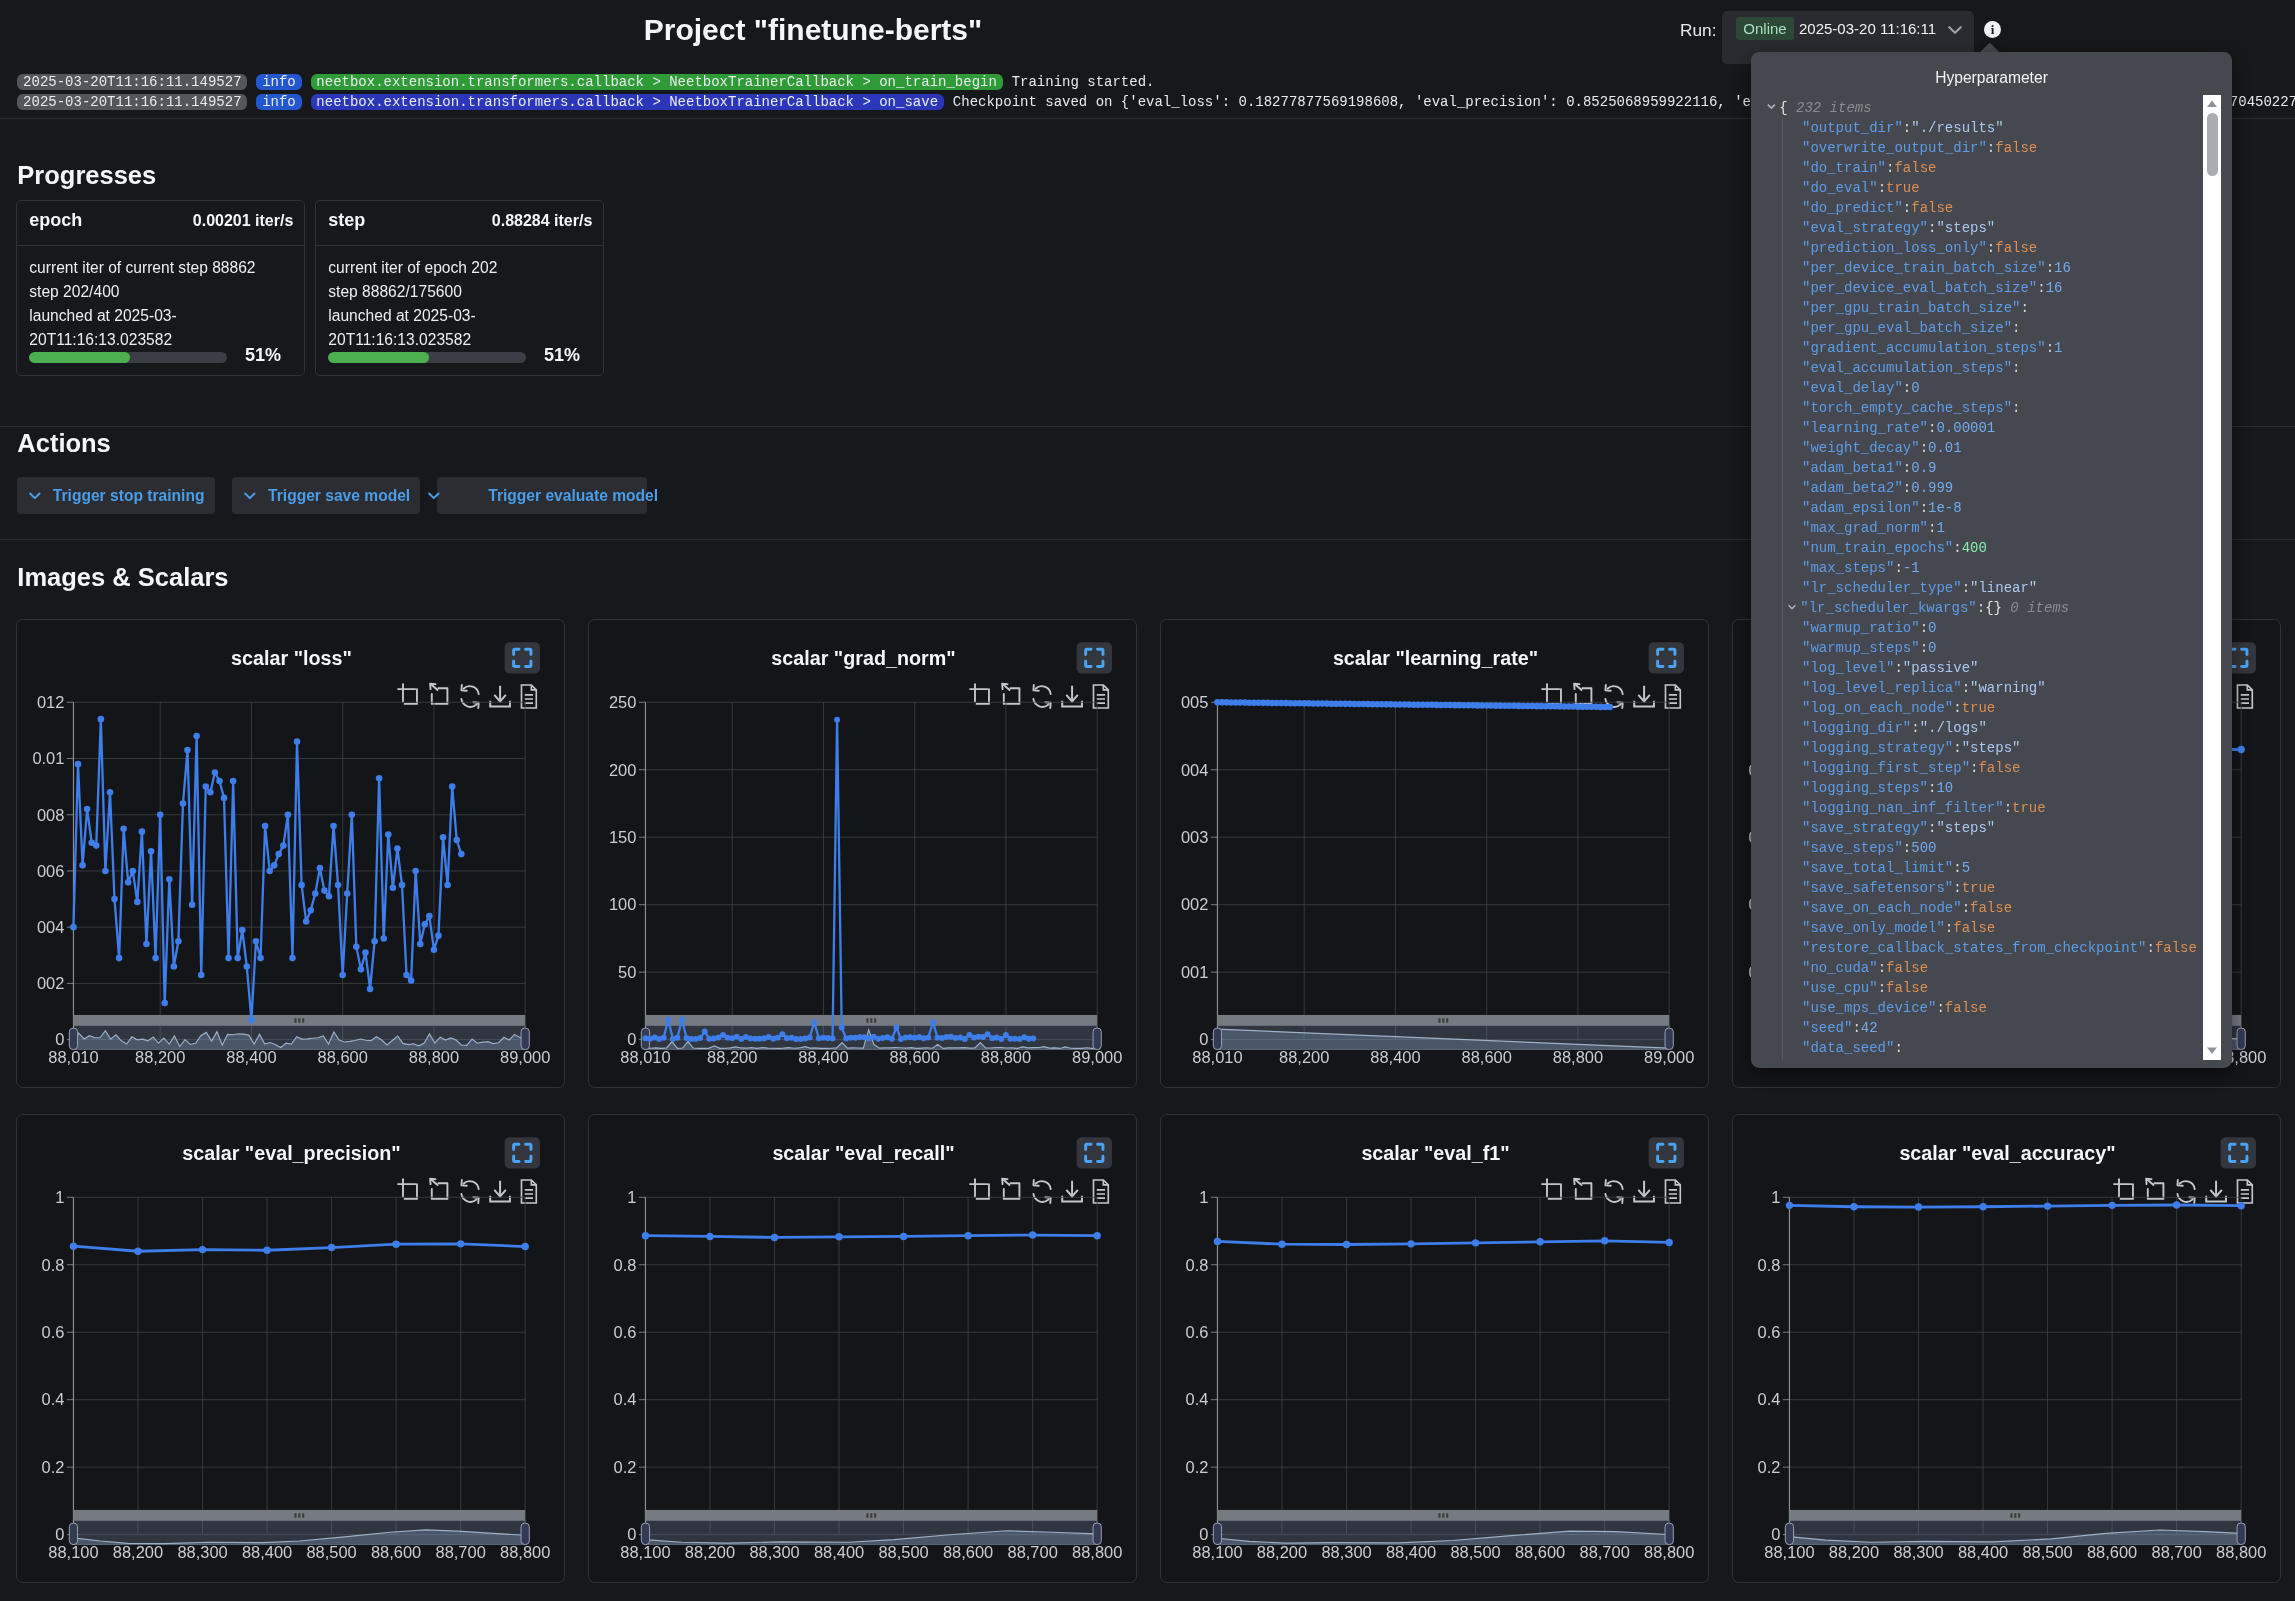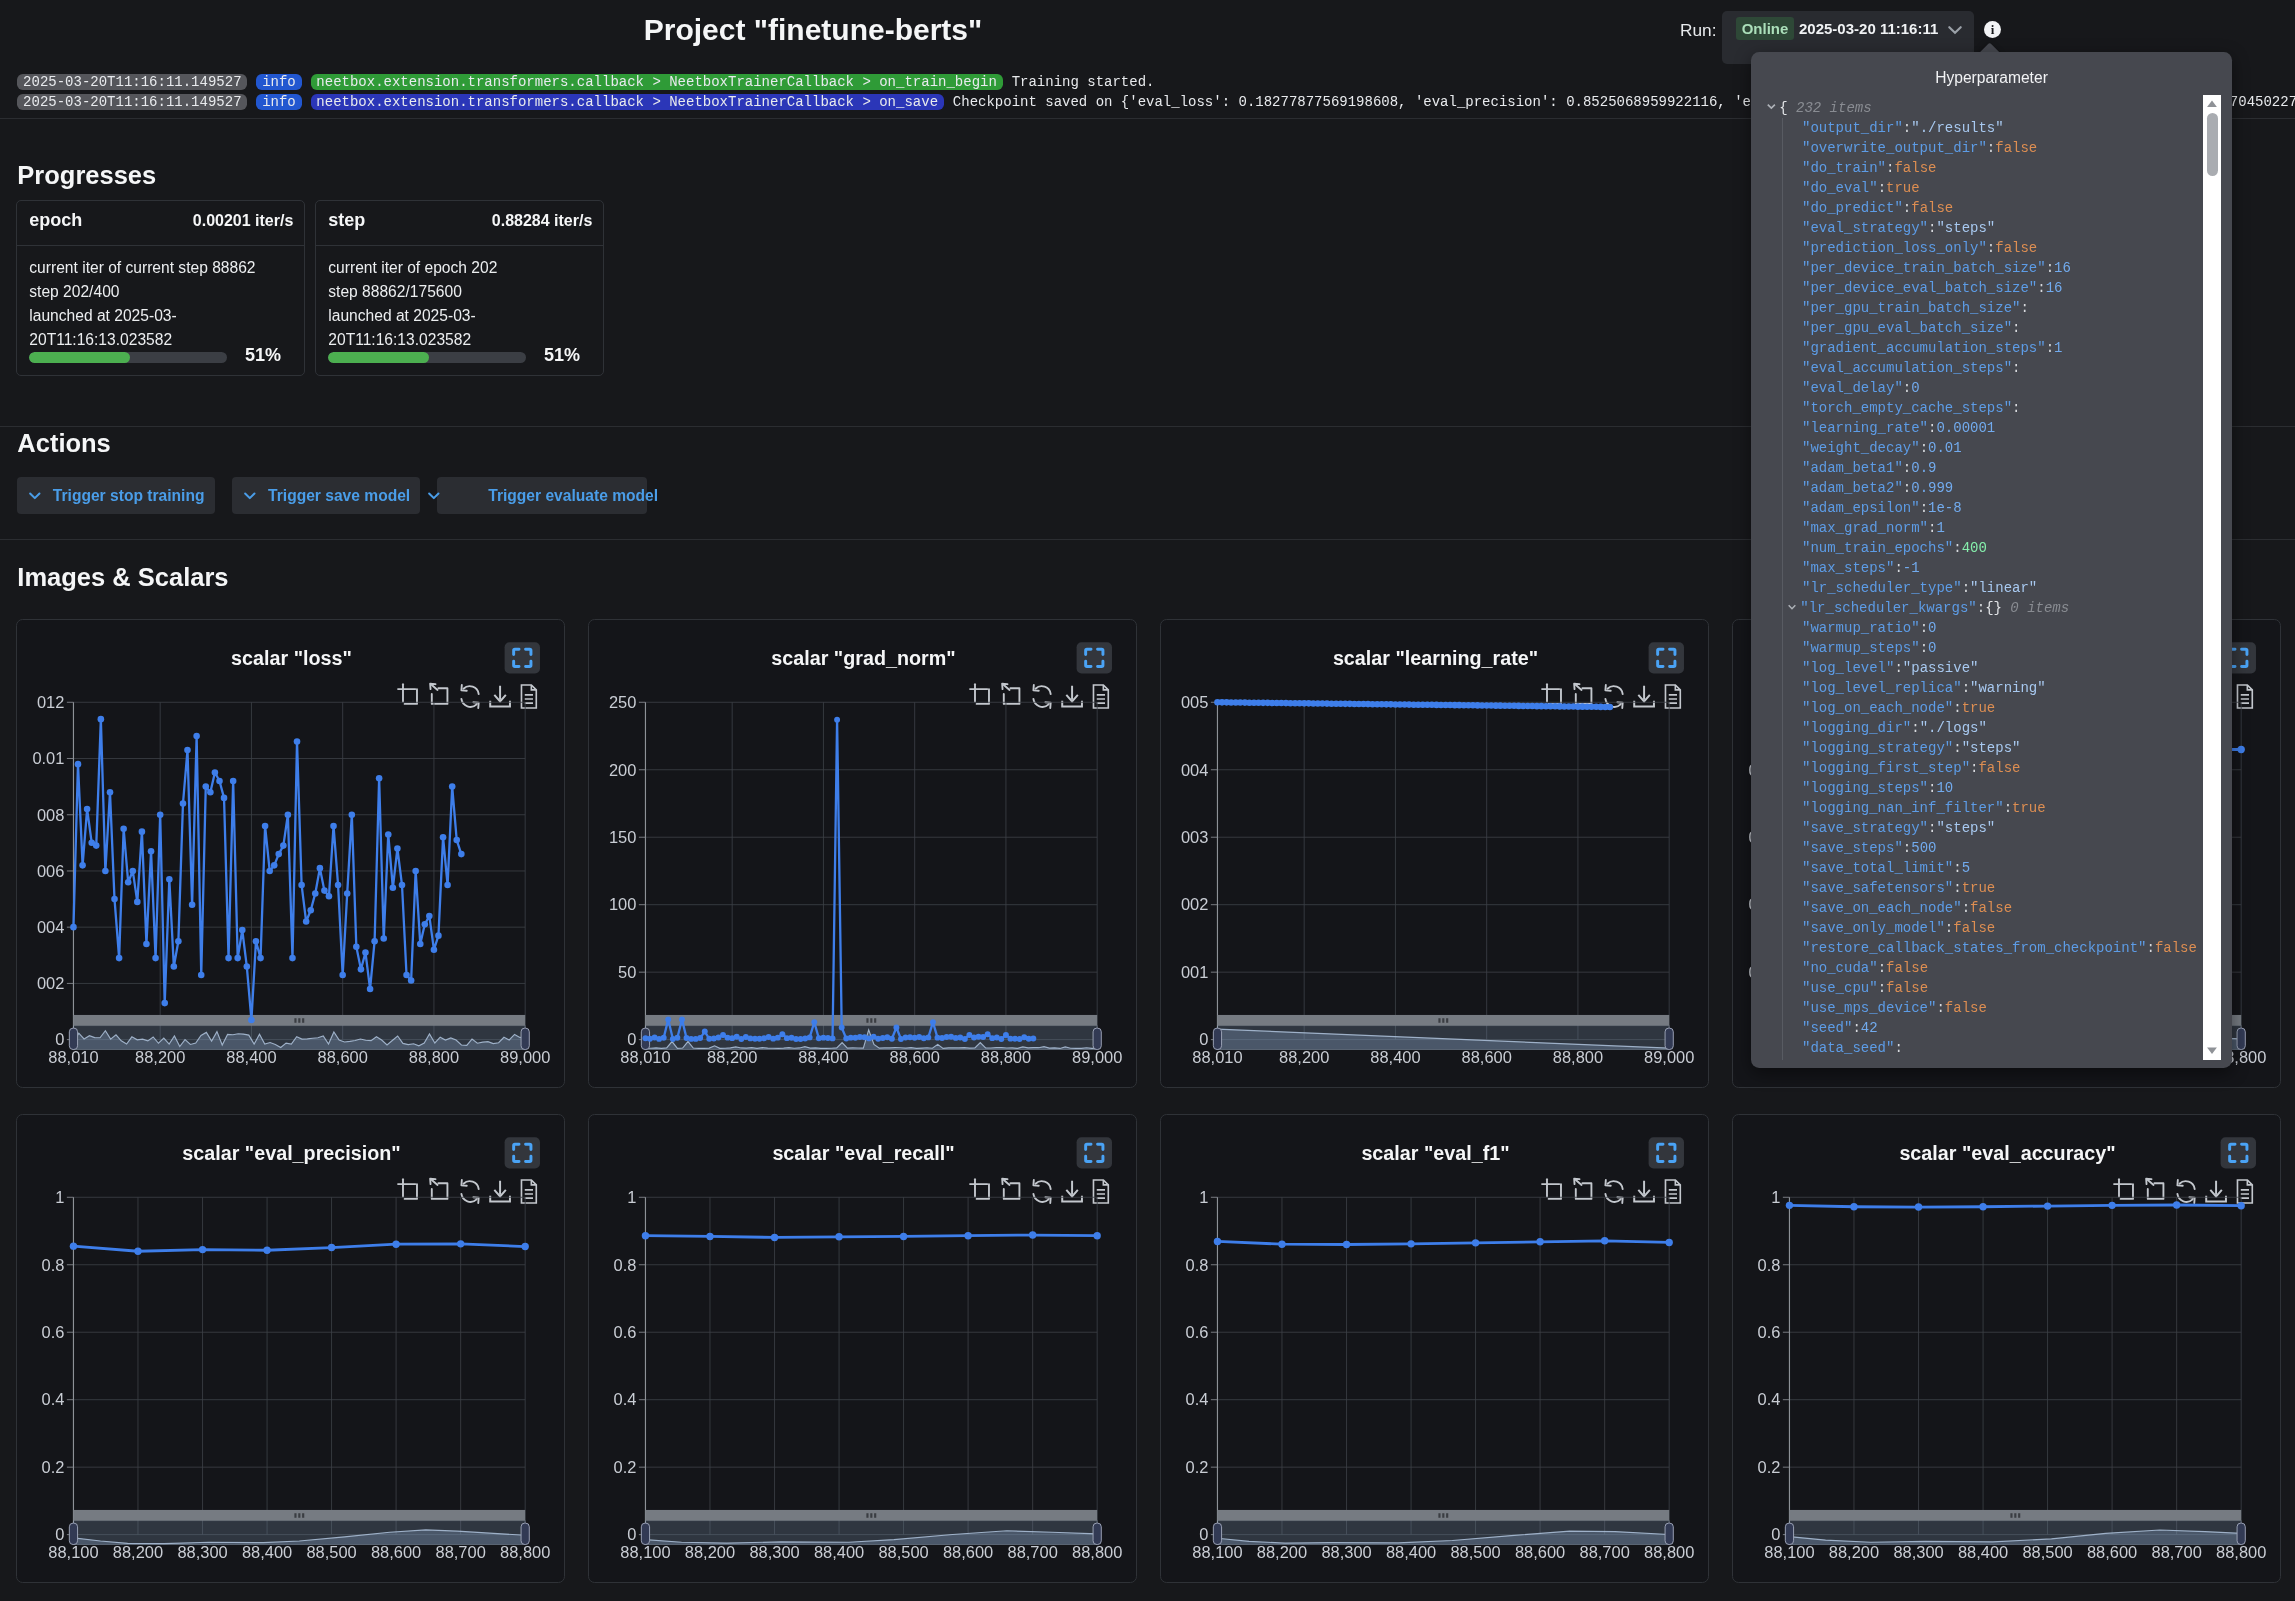--- a/index.html
+++ b/index.html
@@ -3,21 +3,21 @@
 <style>
   * { box-sizing: border-box; margin:0; padding:0; }
   body { width:2295px; height:1602px; background:#17181b; font-family:'Liberation Sans',sans-serif;
          color:#f5f6f7; position:relative; overflow:hidden; }
   .h2 { font-size:25.5px; font-weight:bold; color:#f5f6f7; position:absolute; left:17.3px; }
 </style></head>
 <body>
 
 <div style="position:absolute;left:813px;top:13px;transform:translateX(-50%);font-size:30px;font-weight:bold;white-space:nowrap;">Project "finetune-berts"</div>
 <div style="position:absolute;left:1680px;top:20px;font-size:17.3px;color:#e8eaed;">Run:</div>
-<div style="position:absolute;left:1722px;top:10.7px;width:252px;height:53px;background:#292b30;border-radius:5px;font-weight:bold;">
+<div style="position:absolute;left:1722px;top:10.7px;width:252px;height:53px;background:#292b30;border-radius:5px;">
   <div style="position:absolute;left:14px;top:6.6px;width:58px;height:23px;background:#2e4837;border-radius:3.3px;color:#abdfba;font-size:15px;display:flex;align-items:center;justify-content:center;">Online</div>
   <div style="position:absolute;left:77px;top:9.5px;font-size:15px;color:#f0f2f4;white-space:nowrap;">2025-03-20 11:16:11</div>
   <svg width="18" height="18" viewBox="0 0 22 22" style="position:absolute;left:224px;top:10px;">
       <path d="M4,7.5 L11,14.5 L18,7.5" stroke="#9ba1a8" stroke-width="2.6" fill="none" stroke-linecap="round"></path>
     </svg>
 </div>
 <div style="position:absolute;left:1984px;top:20.6px;width:17.3px;height:17.3px;border-radius:50%;background:#f2f3f5;"></div>
 <div style="position:absolute;left:1984px;top:20.6px;width:17.3px;height:17.3px;text-align:center;font-size:13px;font-weight:bold;color:#17181b;font-family:'Liberation Serif',serif;line-height:17.3px;">i</div>
 
 <div style="position:absolute;left:17.3px;top:72px;font-family:'Liberation Mono',monospace;font-size:14px;color:#e8eaed;white-space:nowrap;line-height:20px;">

